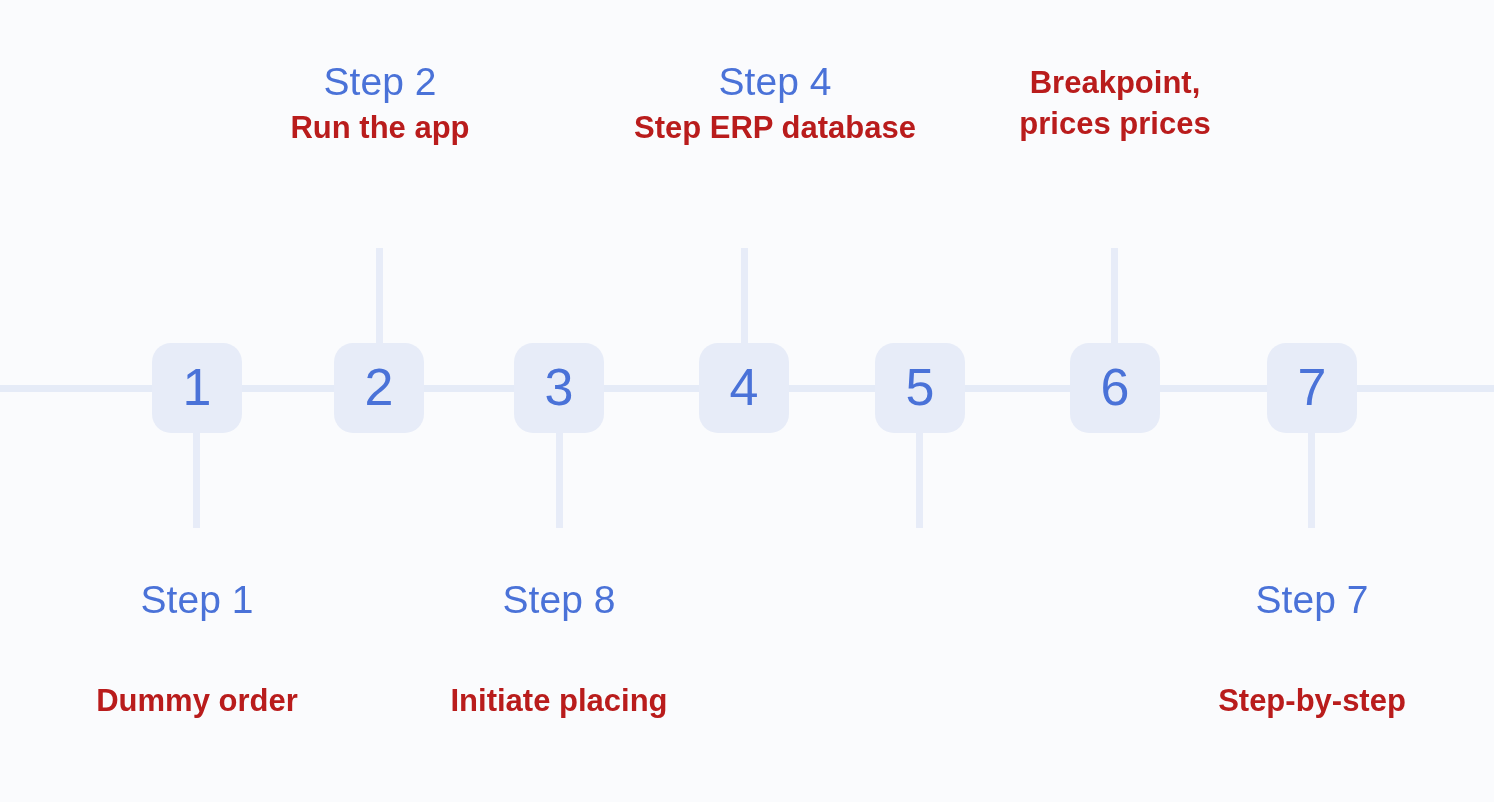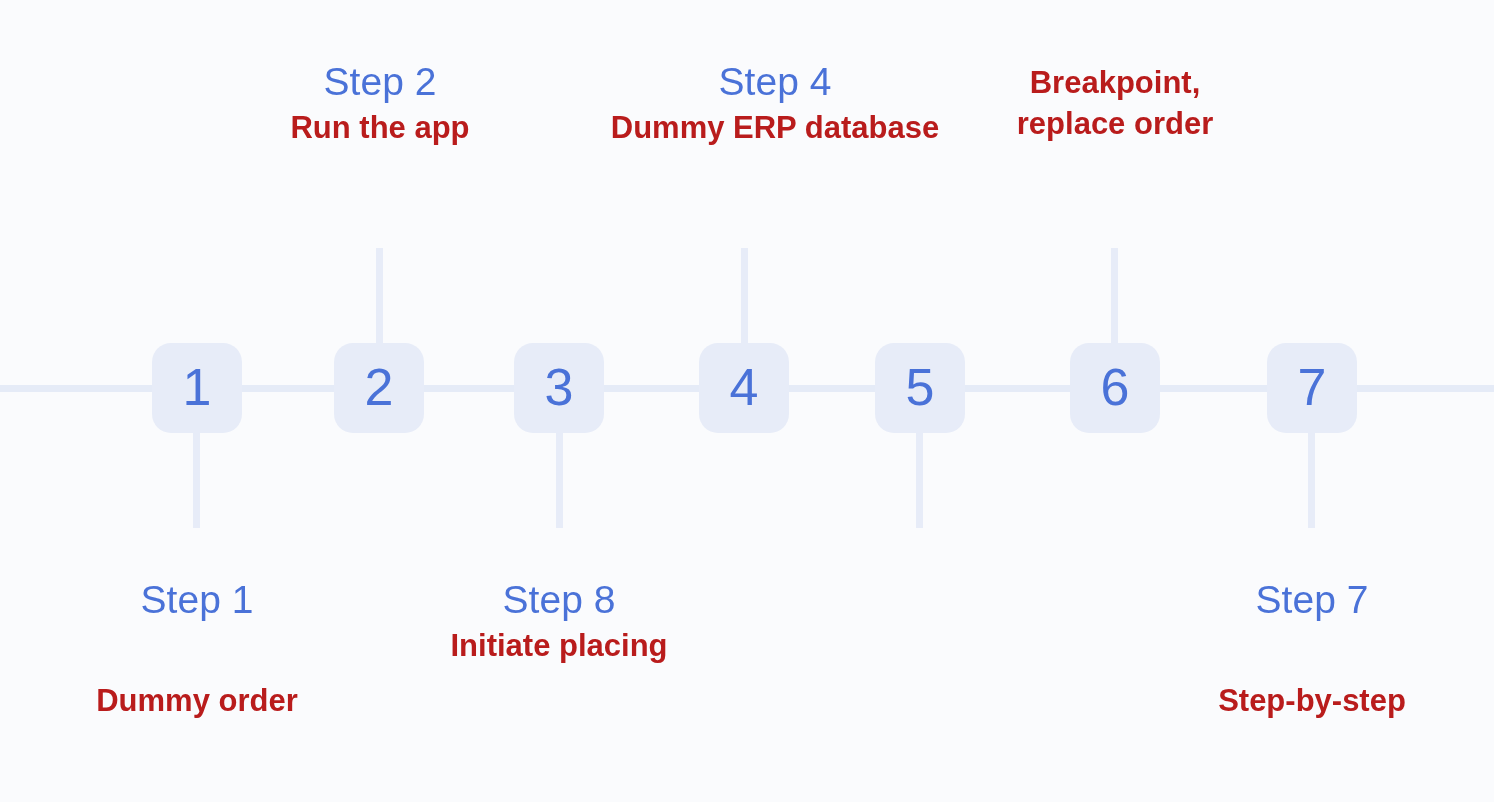--- a/index.html
+++ b/index.html
@@ -124,41 +124,41 @@
   <div class="label label-above" style="left:180px; top:57px; width:400px;">
     <div class="step-title">Step 2</div>
     <div class="step-desc">
       <span class="desc-line">Run the app</span>
     </div>
   </div>
 
   <div class="label label-above" style="left:575px; top:57px; width:400px;">
     <div class="step-title">Step 4</div>
     <div class="step-desc">
-      <span class="desc-line">Dummy ERP database</span>
+      <span class="desc-line">Step ERP database</span>
     </div>
   </div>
 
   <div class="label label-above" style="left:915px; top:62px; width:400px;">
     <div class="step-desc">
       <span class="desc-line">Breakpoint,</span>
-      <span class="desc-line">replace order</span>
+      <span class="desc-line">prices prices</span>
     </div>
   </div>
 
   <div class="label label-below" style="left:-3px; top:575px; width:400px;">
     <div class="step-title">Step 1</div>
     <div class="step-desc" style="margin-top:55px;">
       <span class="desc-line">Dummy order</span>
     </div>
   </div>
 
   <div class="label label-below" style="left:359px; top:575px; width:400px;">
     <div class="step-title">Step 8</div>
-    <div class="step-desc" style="">
+    <div class="step-desc" style="margin-top:55px;">
       <span class="desc-line">Initiate placing</span>
     </div>
   </div>
 
   <div class="label label-below" style="left:720px; top:575px; width:400px;">
   </div>
 
   <div class="label label-below" style="left:1112px; top:575px; width:400px;">
     <div class="step-title">Step 7</div>
     <div class="step-desc" style="margin-top:55px;">

